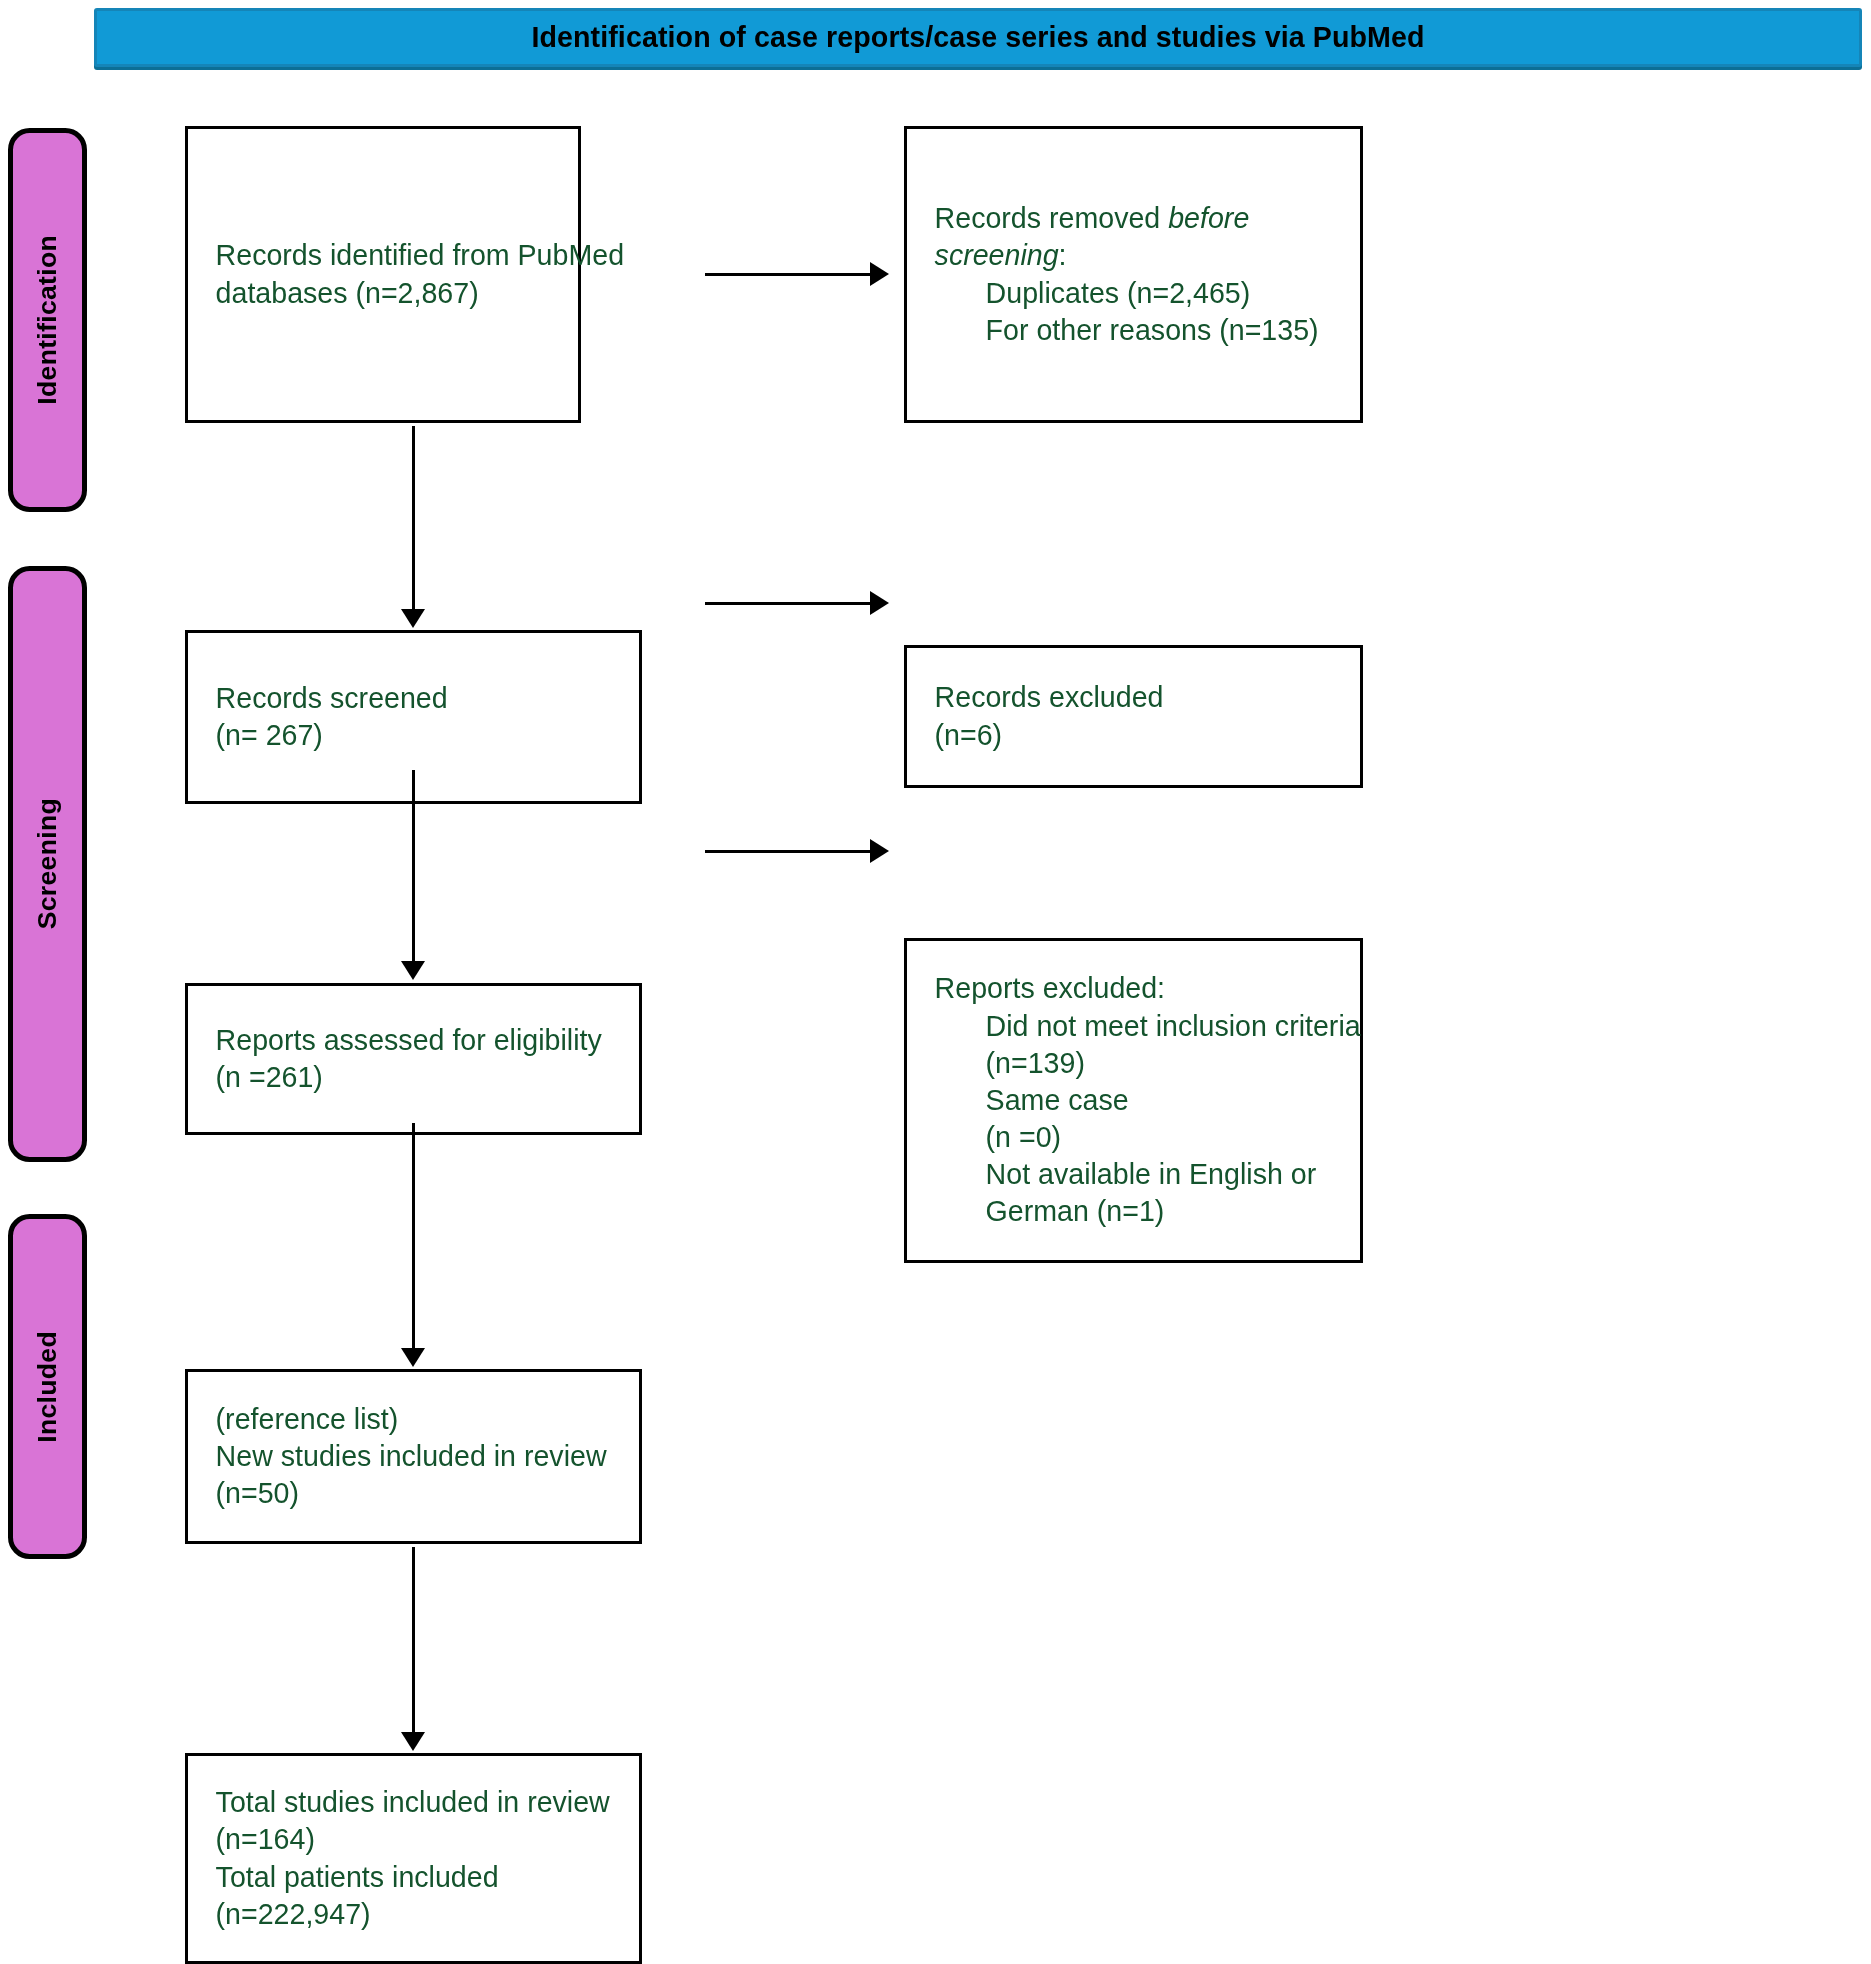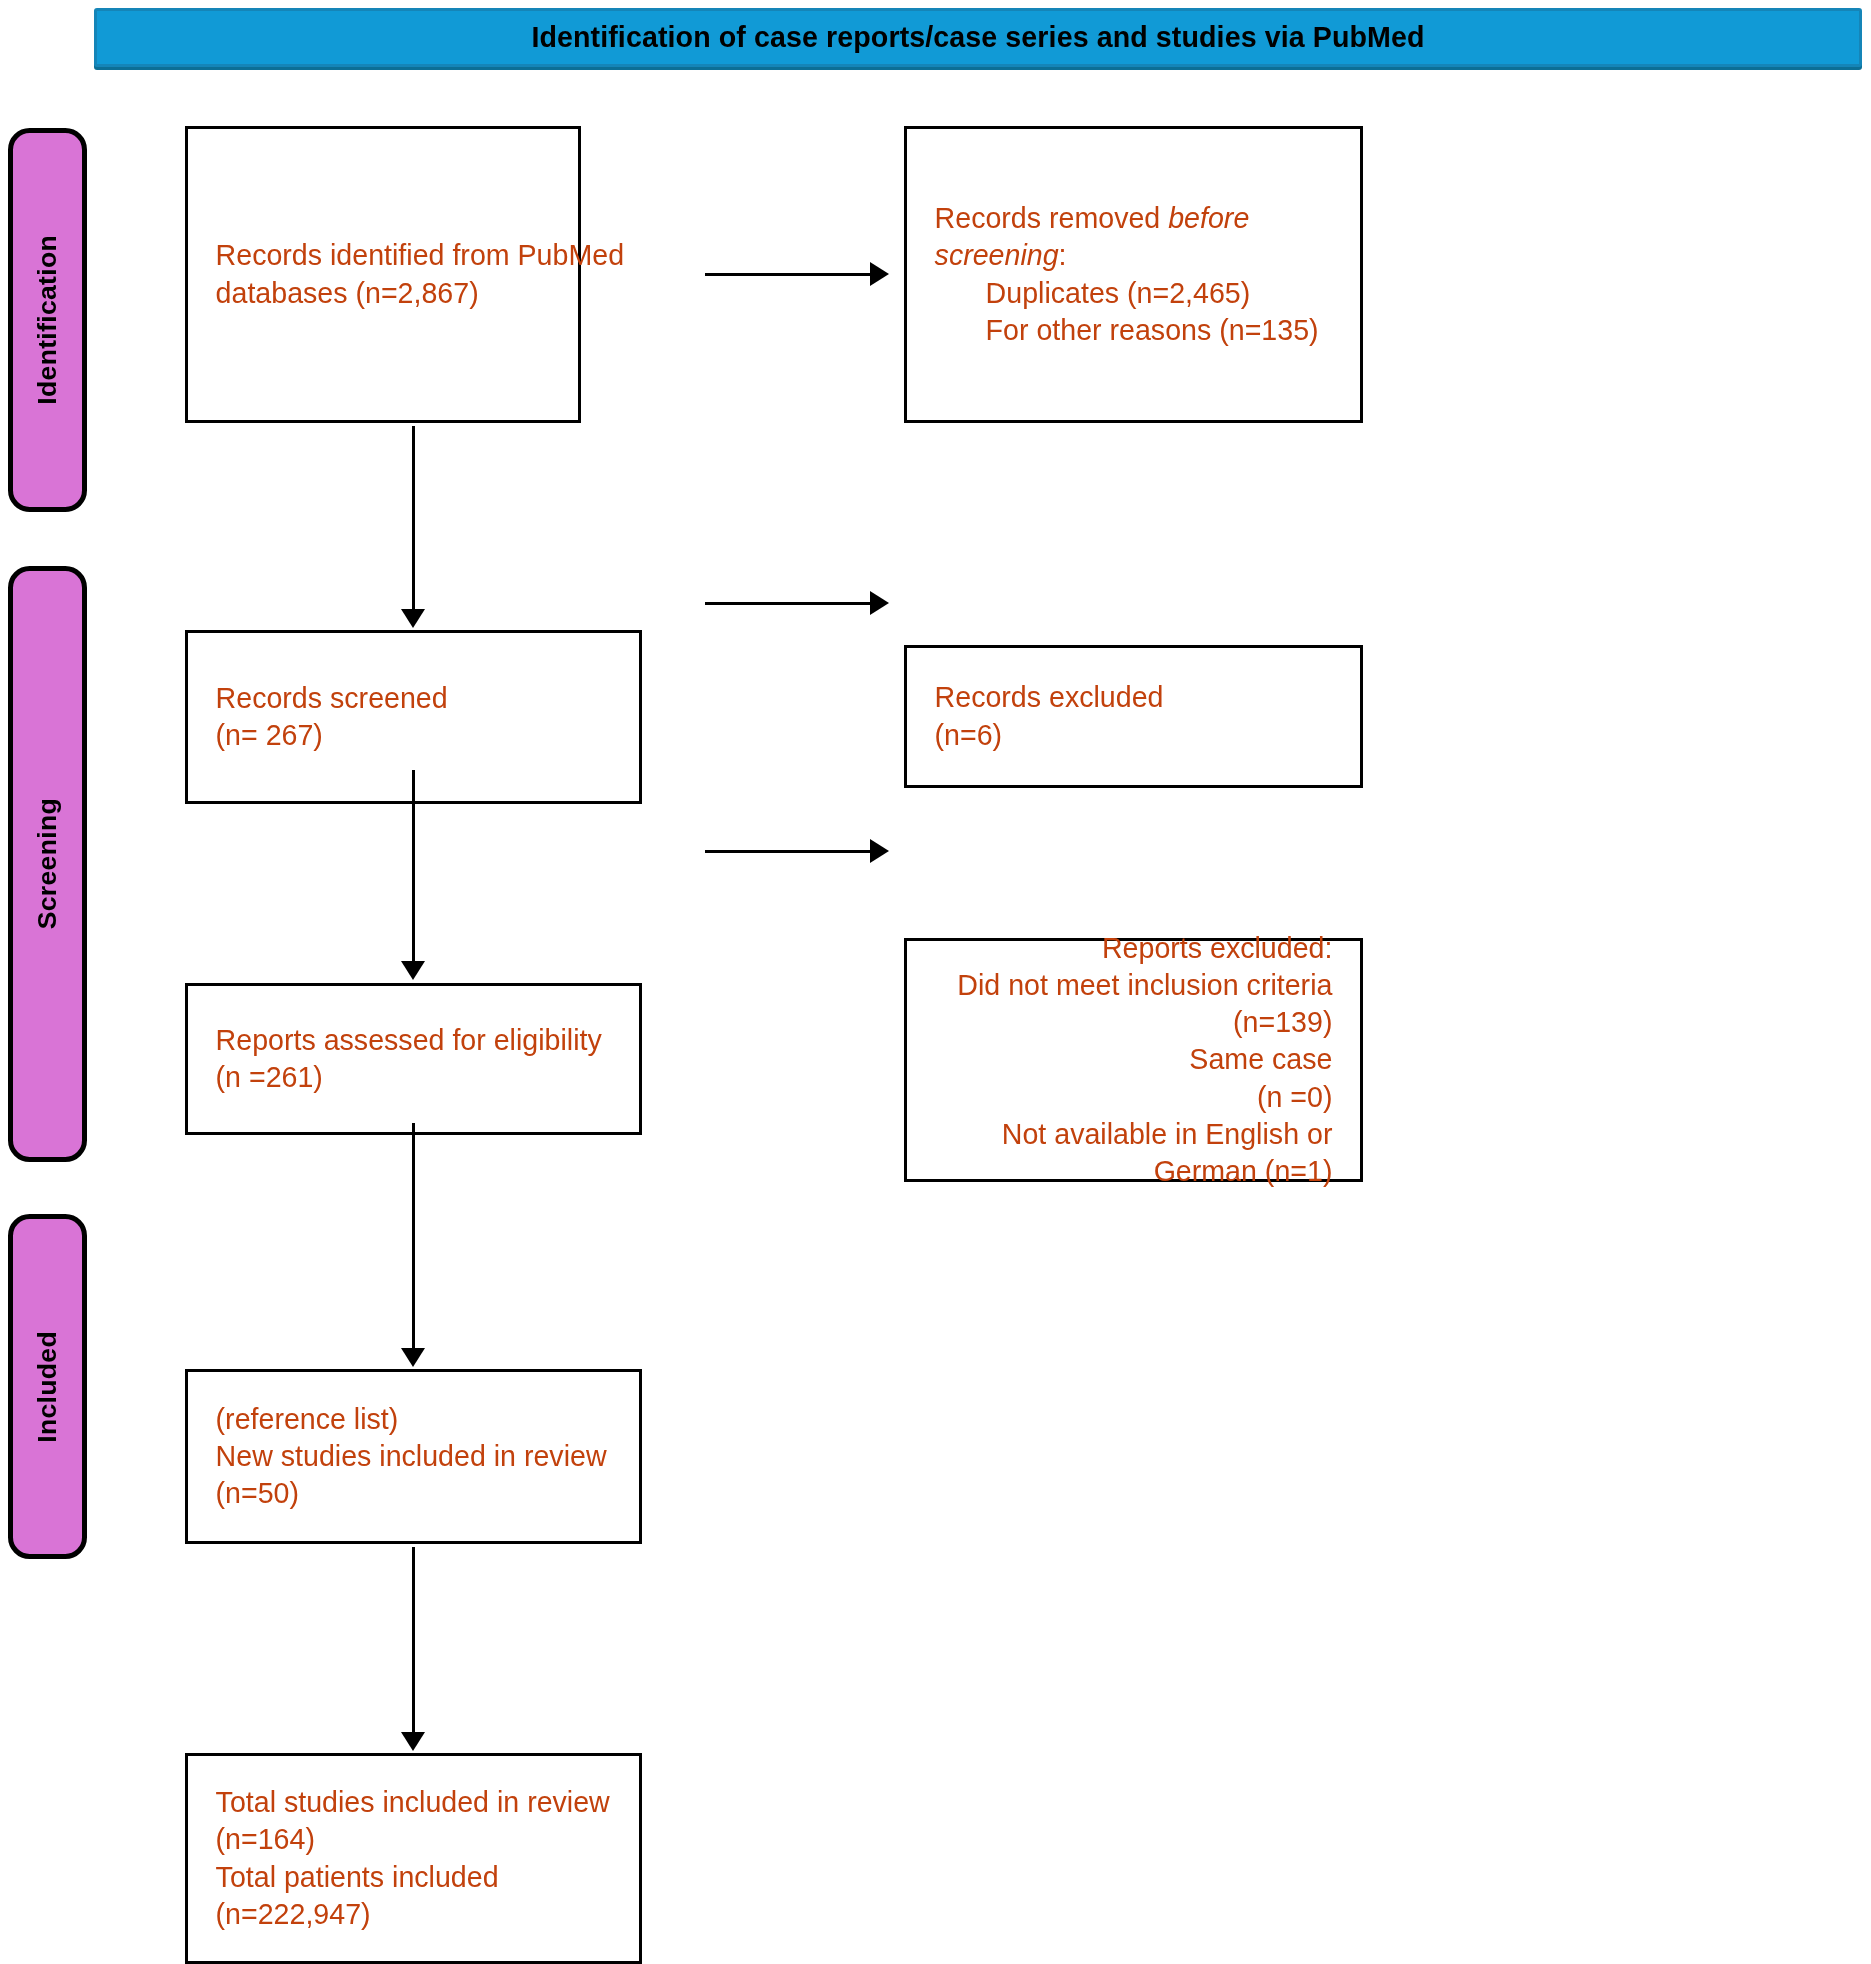--- a/index.html
+++ b/index.html
@@ -79,37 +79,37 @@
     box-sizing: border-box;
     display: flex;
     flex-direction: column;
     justify-content: center;
     padding: 0 27.6px;
   }
   .box p {
     margin: 0;
     font-size: 28.6px;
     line-height: 1.30;
-    color: #c2410c;
+    color: #14532d;
     white-space: nowrap;
   }
   .box p.indent { padding-left: 51px; }
   .box p em { font-style: italic; }
 
   
   #box-identified   { left: 185px; top: 126px;  width: 396px; height: 297px; }
   #box-screened     { left: 185px; top: 630px;  width: 457px; height: 174px; }
   #box-eligibility  { left: 185px; top: 983px;  width: 457px; height: 152px; }
   #box-new-studies  { left: 185px; top: 1369px; width: 457px; height: 175px; }
   #box-total        { left: 185px; top: 1753px; width: 457px; height: 211px; }
 
   
   #box-removed      { left: 904px;  top: 126px; width: 459px; height: 297px; }
   #box-rec-excluded { left: 904px;  top: 645px; width: 459px; height: 143px; }
-  #box-rep-excluded { left: 904px;  top: 938px; width: 459px; height: 244px; align-items: flex-end; }
+  #box-rep-excluded { left: 904px;  top: 938px; width: 459px; height: 325px; }
 
   
   .v-arrow {
     position: absolute;
     width: 25.6px;
   }
   .v-arrow .shaft {
     position: absolute;
     left: 10.8px;
     top: 0;

